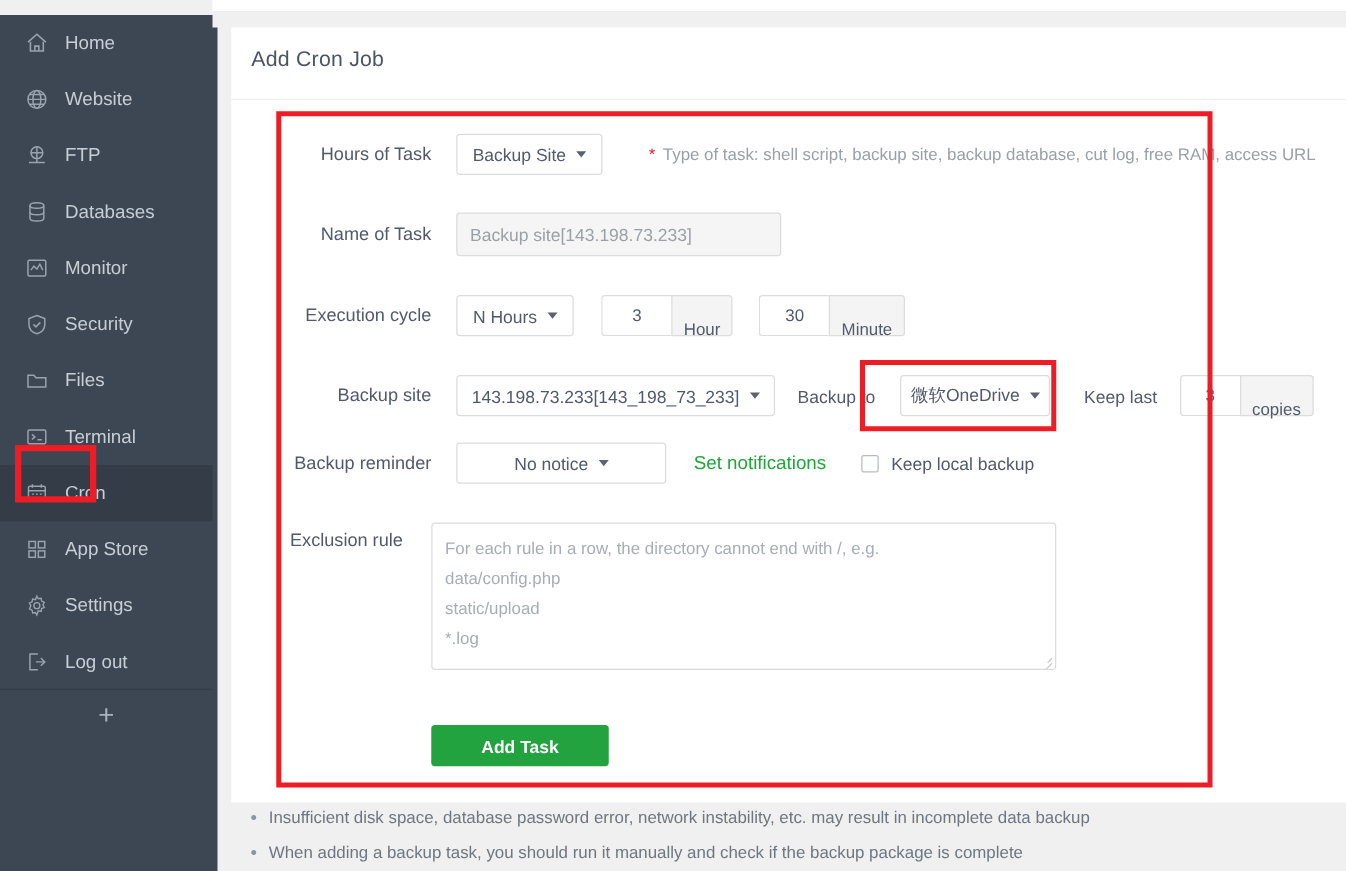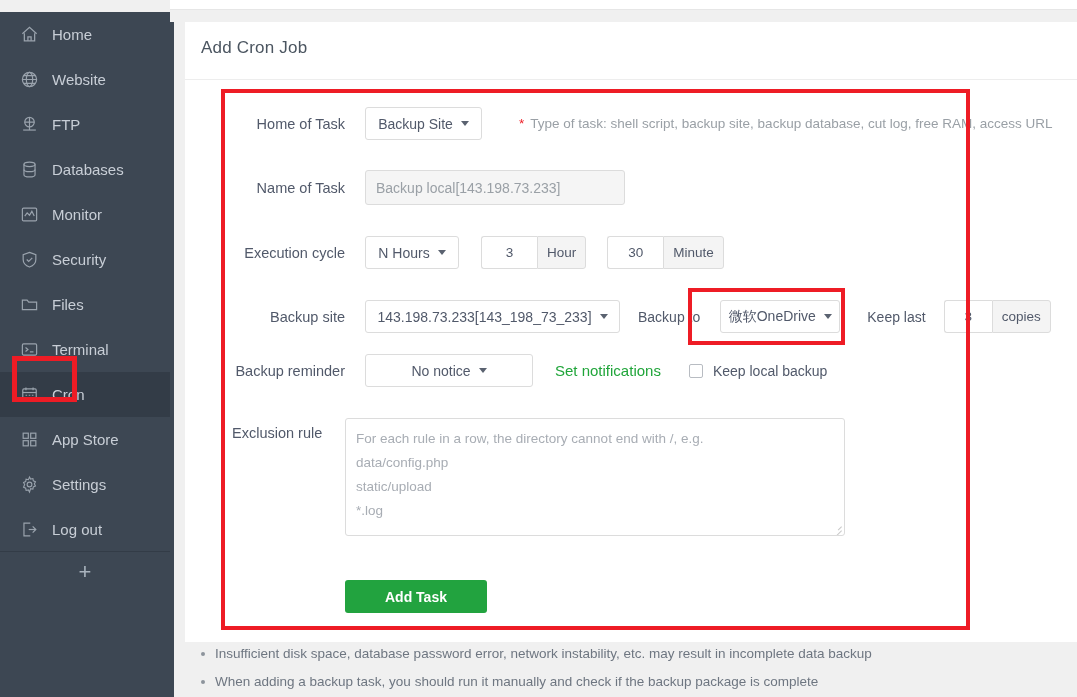--- a/index.html
+++ b/index.html
@@ -113,21 +113,21 @@
     border: 1px solid #dcdcdc; border-right: none;
     border-radius: 3px 0 0 3px;
     background: #fff; color: #51596a; font-size: 13.5px;
     text-align: center; line-height: 31px;
   }
   .igroup .sfx {
     height: 33px;
     border: 1px solid #dcdcdc;
     border-radius: 0 3px 3px 0;
     background: #f4f4f4; color: #51596a; font-size: 13.5px;
-    padding: 0 9px; line-height: 31px;
+    padding: 11px 9px; line-height: 31px;
   }
 
   .hint { color: #9aa0a6; font-size: 13.5px; white-space: nowrap; }
   .hint .star { color: #ee1c25; margin-right: 6px; }
   .side-label { color: #51596a; font-size: 14px; white-space: nowrap; }
   .link-green { color: #20a53a; font-size: 15px; cursor: pointer; white-space: nowrap; }
 
   .chk {
     width: 14px; height: 14px; border: 1px solid #b8bcc2; border-radius: 2px;
     background: #fff; display: inline-block; cursor: pointer;
@@ -322,34 +322,34 @@
 
   <div id="topbar"></div>
   <div id="gap"></div>
 
   <div id="card">
     <div id="card-title">Add Cron Job</div>
     <div id="card-title-rule"></div>
   </div>
 
   <div class="row" style="left:240px; top:107px; width:820px; height:33px;">
-    <span class="flabel" style="width:105px;">Home of Task</span>
+    <span class="flabel" style="width:105px;">Hours of Task</span>
     <span class="ctl center" style="margin-left:20px; width:117px;">
       <span>Backup Site</span>
       <i class="caret"></i>
     </span>
     <span class="hint" style="margin-left:37px;">
       <span class="star">*</span><span>Type of task: shell script, backup site, backup database, cut log, free RAM, access URL</span>
     </span>
   </div>
 
   <div class="row" style="left:240px; top:170px; width:600px; height:35px;">
     <span class="flabel" style="width:105px;">Name of Task</span>
     <span class="ctl disabled-ish" style="margin-left:20px; width:260px; height:35px;">
-      <span>Backup local[143.198.73.233]</span>
+      <span>Backup site[143.198.73.233]</span>
     </span>
   </div>
 
   <div class="row" style="left:225px; top:236px; width:600px; height:33px;">
     <span class="flabel" style="width:120px;">Execution cycle</span>
     <span class="ctl center" style="margin-left:20px; width:94px;">
       <span>N Hours</span>
       <i class="caret"></i>
     </span>
     <span class="igroup" style="margin-left:22px;">

